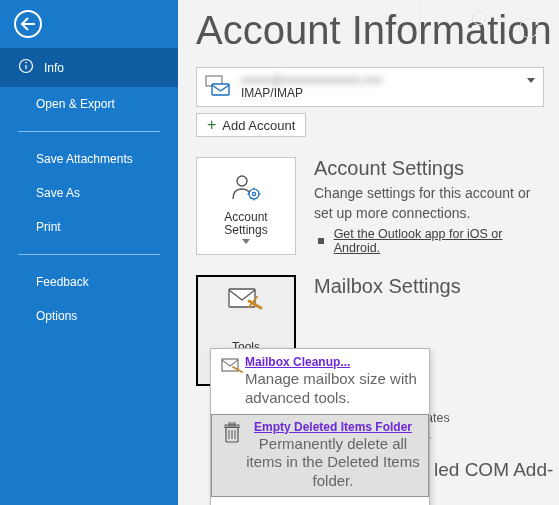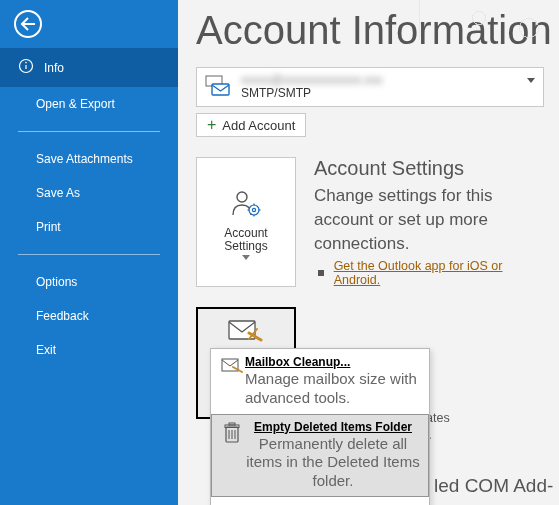--- a/index.html
+++ b/index.html
@@ -135,25 +135,25 @@
     border-left: 4px solid transparent;
     border-right: 4px solid transparent;
     border-top: 5px solid #777;
   }
   .section-text { flex: 1; padding-right: 20px; }
   .section-text h2 {
     font-size: 20px; font-weight: 400;
     color: #555; margin: 0 0 4px 0;
   }
   .section-text p {
-    font-size: 17px; color: #555;
+    font-size: 14px; color: #555;
     margin: 0 0 4px 0; line-height: 1.4;
   }
   .section-text a {
-    color: #a16207; text-decoration: underline;
+    color: #404040; text-decoration: underline;
     font-size: 12.5px;
   }
   .bullet-row { display: flex; align-items: center; }
   .bullet-row .sq {
     width: 6px; height: 6px; background: #555;
     margin: 0 10px 0 4px;
   }
   
   .tools-menu {
     position: absolute;
@@ -171,34 +171,34 @@
     cursor: pointer;
   }
   .tools-menu .menu-item.hover {
     background: #e0e0e0;
     outline: 1px solid #949494;
     outline-offset: -1px;
     text-align: center;
   }
   .tools-menu .mi-icon { width: 26px; display:flex; align-items:flex-start; justify-content:center; padding-top:2px;}
   .tools-menu .mi-text { flex: 1; }
-  .tools-menu .mi-title { font-size: 12px; font-weight: 700; color: #000000; text-decoration: underline; }
+  .tools-menu .mi-title { font-size: 12px; font-weight: 700; color: #6d28d9; text-decoration: underline; }
   .tools-menu .mi-desc { font-size: 15px; color: #666; line-height: 1.25; margin-top: 1px; }
   .rules-bg {
     position: absolute;
     left: 310px; top: 365px;
     right: 10px;
     color: #555;
     z-index: 5;
   }
   .rules-bg h2 { font-size: 20px; font-weight: 400; margin: 0 0 4px 0; color: #555;}
   .rules-bg div { font-size: 12.5px; line-height: 1.4; }
   .disabled-addins {
     position: absolute;
-    left: 434px; bottom: 8px;
+    left: 434px; bottom: 24px;
     font-size: 19px; font-weight: 400; color: #555;
     white-space: nowrap;
   }
 </style>
 </head>
 <body>
 
 <div class="sidebar">
   <div class="back-circle">
     <svg width="16" height="14" viewBox="0 0 16 14">
@@ -214,39 +214,38 @@
         </svg>
     </span>
     <span>Info</span>
   </div>
   <div class="nav-item"><span>Open &amp; Export</span></div>
   <div class="nav-sep"></div>
   <div class="nav-item"><span>Save Attachments</span></div>
   <div class="nav-item"><span>Save As</span></div>
   <div class="nav-item"><span>Print</span></div>
   <div class="nav-sep"></div>
+  <div class="nav-item"><span>Feedback</span></div>
   <div class="nav-item"><span>Options</span></div>
-  <div class="nav-item"><span>Feedback</span></div>
-  <div class="nav-item"><span>Exit</span></div>
 </div>
 
 <div class="content">
   <h1 class="page-title">Account Information</h1>
 
   <div class="account-box">
     <span class="mail-icon">
       <svg width="26" height="22" viewBox="0 0 26 22">
           <rect x="1" y="1" width="16" height="10" fill="none" stroke="#666" stroke-width="1"></rect>
           <rect x="7" y="9" width="17" height="11" rx="1" fill="#fff" stroke="#1a6ec0" stroke-width="1.4"></rect>
           <polyline points="7,10 15.5,16 24,10" fill="none" stroke="#1a6ec0" stroke-width="1.4"></polyline>
         </svg>
     </span>
     <span class="acct-text">
       <span class="acct-email">xxxxx@xxxxxxxxxxxxx.xxx</span>
-      <span class="acct-type">SMTP/SMTP</span>
+      <span class="acct-type">IMAP/IMAP</span>
     </span>
     <span class="chev"></span>
   </div>
 
   <button class="add-account">
     <span class="plus">+</span>
     <span>Add Account</span>
   </button>
 
   
@@ -287,20 +286,21 @@
             <rect x="2" y="4" width="26" height="18" rx="1" fill="#fff" stroke="#555" stroke-width="1.3"></rect>
             <polyline points="2,5 15,15 28,5" fill="none" stroke="#555" stroke-width="1.3"></polyline>
             <path d="M22 16 L34 23" stroke="#c98a2b" stroke-width="3" stroke-linecap="round"></path>
             <path d="M22 22 L30 12" stroke="#c98a2b" stroke-width="2" stroke-linecap="round"></path>
           </svg>
       </span>
       <span class="bb-label">Tools</span>
       <span class="chev-small"></span>
     </div>
     <div class="section-text">
+      <h2>Mailbox Settings</h2>
     </div>
   </div>
 
 </div>
 
 <div class="rules-bg">
   <h2>s</h2>
   <div>help organize your</div>
   <div>ges, and receive updates</div>
   <div>changed, or removed.</div>

